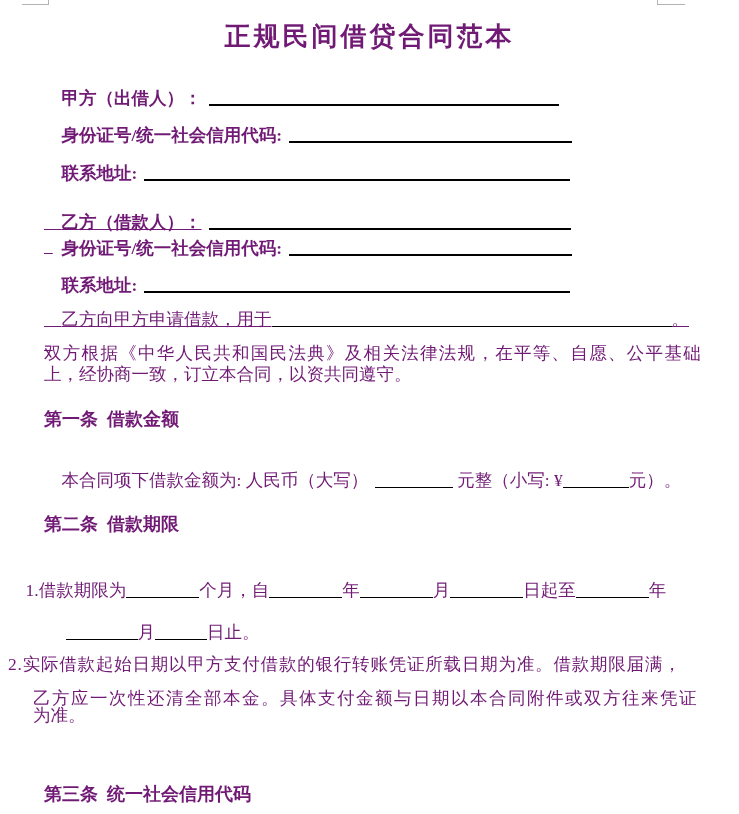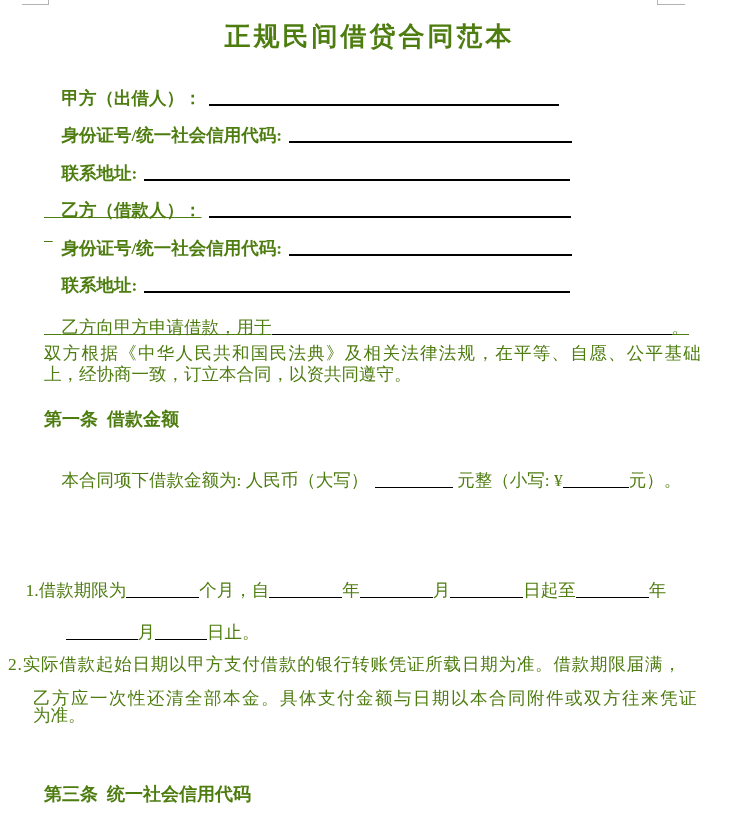--- a/index.html
+++ b/index.html
@@ -3,21 +3,21 @@
 <meta charset="utf-8">
 <style>
   html, body { margin: 0; padding: 0; background: #ffffff; }
   #page {
     position: relative;
     width: 739px;
     height: 814px;
     background: #ffffff;
     overflow: hidden;
     font-family: "Liberation Serif", "DejaVu Serif", serif;
-    color: #4d7c0f;
+    color: #701a75;
   }
   .line {
     position: absolute;
     left: 44px;
     height: 24px;
     line-height: 24px;
     font-size: 17.5px;
     white-space: pre;
   }
   .bold { font-weight: bold; text-align: center; }
@@ -65,41 +65,42 @@
 
   <div class="line" style="top:62px;">
     <span class="bold">甲方（出借人）：</span><span class="blank thick gap" style="width:350px;"></span>
   </div>
   <div class="line" style="top:99px;">
     <span class="bold">身份证号/统一社会信用代码:</span><span class="blank thick gap" style="width:283px;"></span>
   </div>
   <div class="line" style="top:137px;">
     <span class="bold">联系地址:</span><span class="blank thick gap" style="width:426px;"></span>
   </div>
-  <div class="line" style="top:174px;text-decoration:underline;">
+  <div class="line" style="top:186px;text-decoration:underline;">
     <span class="bold">乙方（借款人）：</span><span class="blank thick gap" style="width:362px;"></span>
   </div>
   <div class="line" style="top:212px;">
     <span class="bold">身份证号/统一社会信用代码:</span><span class="blank thick gap" style="width:283px;"></span>
   </div>
   <div class="line" style="top:249px;">
     <span class="bold">联系地址:</span><span class="blank thick gap" style="width:426px;"></span>
   </div>
 
-  <div class="line" style="top:291px;text-decoration:underline;">
+  <div class="line" style="top:283px;text-decoration:underline;">
     <span>乙方向甲方申请借款，用于</span><span class="blank" style="width:400px;"></span><span>。</span>
   </div>
   <div class="line ls13" style="top:341px;">双方根据《中华人民共和国民法典》及相关法律法规，在平等、自愿、公平基础</div>
   <div class="line" style="top:362px;">上，经协商一致，订立本合同，以资共同遵守。</div>
 
   <div class="line heading" style="top:407px;">第一条  借款金额</div>
   <div class="line" style="top:444px;">
     <span>本合同项下借款金额为: 人民币（大写）</span><span class="blank gap" style="width:78px;"></span><span style="margin-left:4px;margin-top:9px;">元整（小写: ¥</span><span class="blank" style="width:66px;"></span><span>元）。</span>
   </div>
 
+  <div class="line heading" style="top:512px;">第二条  借款期限</div>
 
   <div class="line" style="top:554px; left:8px;">
     <span>1.借款期限为</span><span class="blank" style="width:73px;"></span><span>个月，自</span><span class="blank" style="width:73px;"></span><span>年</span><span class="blank" style="width:73px;"></span><span>月</span><span class="blank" style="width:73px;"></span><span>日起至</span><span class="blank" style="width:73px;"></span><span>年</span>
   </div>
   <div class="line" style="top:596px; left:48px;">
     <span class="blank" style="width:72px;"></span><span>月</span><span class="blank" style="width:52px;"></span><span>日止。</span>
   </div>
 
   <div class="line ls08" style="top:652px; left:8px;">2.实际借款起始日期以甲方支付借款的银行转账凭证所载日期为准。借款期限届满，</div>
   <div class="line ls15" style="top:686px; left:33px;">乙方应一次性还清全部本金。具体支付金额与日期以本合同附件或双方往来凭证</div>

